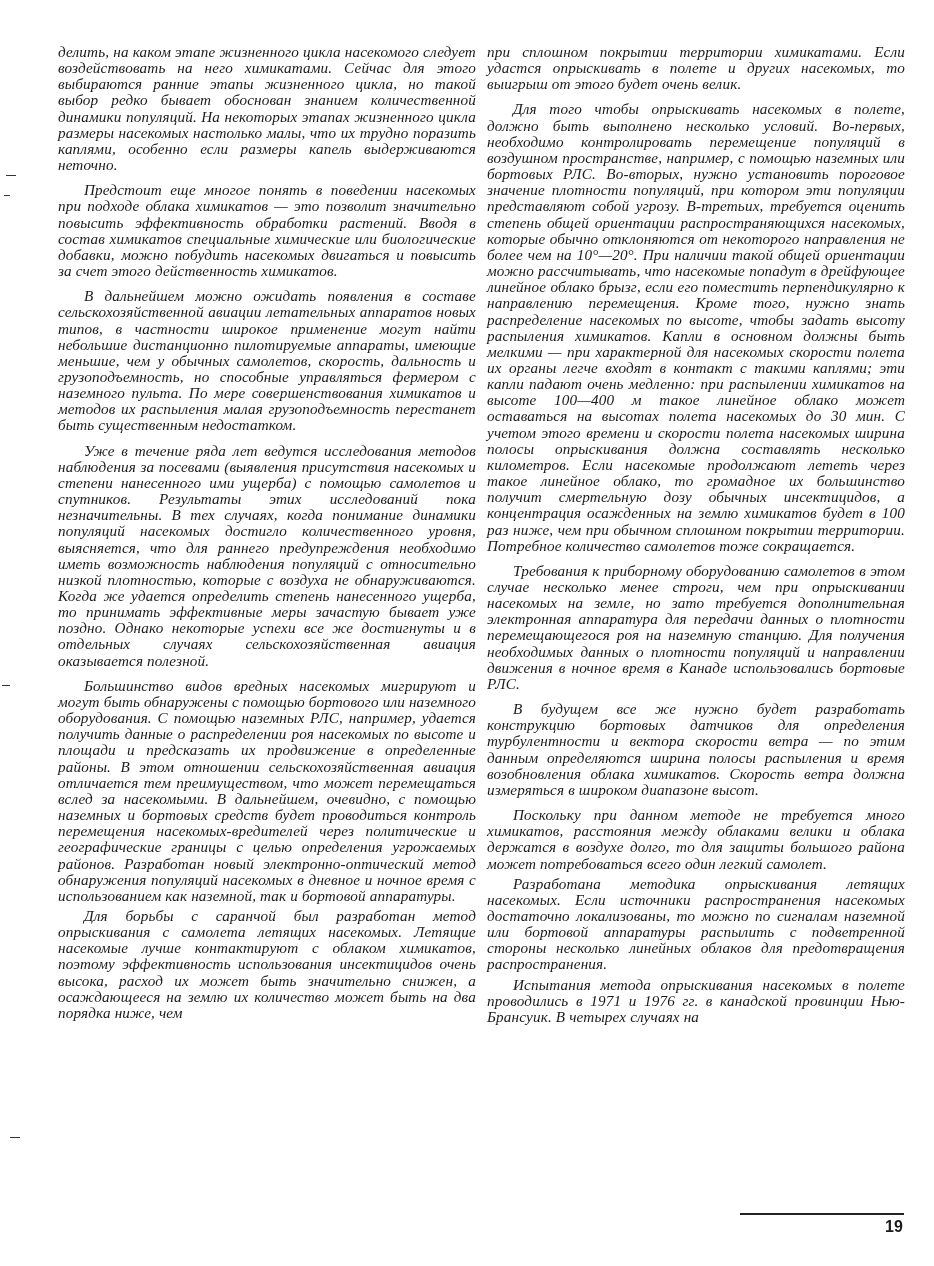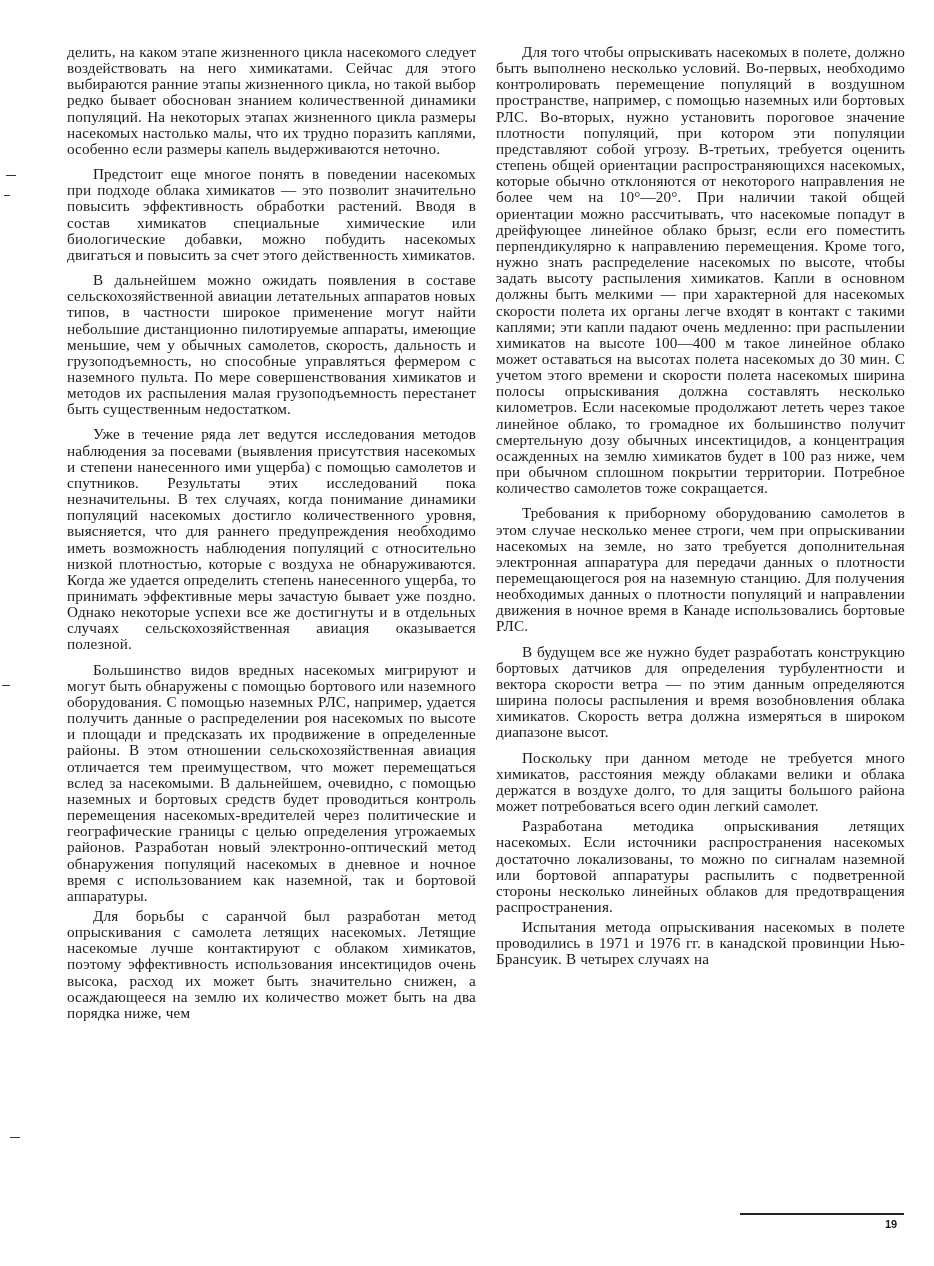--- a/index.html
+++ b/index.html
@@ -7,40 +7,41 @@
     width: 934px; height: 1266px; background: #ffffff; position: relative; overflow: hidden;
     font-family: "Liberation Serif", "DejaVu Serif", serif; color: #1a1a1a;
   }
   .col {
     position: absolute; top: 44px; width: 422px;
     font-size: 15.2px; line-height: 16.15px; text-align: justify;
     letter-spacing: 0.15px;
   }
   .col-left { left: 54px; }
   .col-right { left: 483px; }
-  .col p { margin: 0 0 9px 13px; text-indent: 26px; hyphens: manual; }
+  .col p { margin: 0 0 9px 4px; text-indent: 26px; hyphens: manual; font-style: italic; }
   .col p.cont { text-indent: 0; }
   .col p.tight { margin-bottom: 4px; }
   .footer-rule { position: absolute; left: 740px; top: 1213px; width: 164px; height: 2px; background: #222; }
-  .page-number { position: absolute; left: 885px; top: 1218px; font-weight: bold; font-size: 11px; font-family: "Liberation Sans", sans-serif; }
+  .page-number { position: absolute; left: 885px; top: 1218px; font-weight: bold; font-size: 16px; font-family: "Liberation Sans", sans-serif; }
   .margin-mark { position: absolute; width: 10px; height: 1px; background: #333; }
 </style>
 </head>
 <body>
 
 <div class="col col-left">
   <p class="cont">делить, на каком этапе жизненного цикла насекомого следует воздействовать на него химикатами. Сейчас для этого выбираются ранние этапы жизненного цикла, но такой выбор редко бывает обоснован знанием количественной динамики популяций. На некоторых этапах жизненного цикла размеры насекомых настолько малы, что их трудно поразить каплями, особенно если размеры капель выдерживаются неточно.</p>
   <p>Предстоит еще многое понять в поведении насекомых при подходе облака химикатов — это позволит значительно повысить эффективность обработки растений. Вводя в состав химикатов специальные химические или биологические добавки, можно побудить насекомых двигаться и повысить за счет этого действенность химикатов.</p>
   <p>В дальнейшем можно ожидать появления в составе сельскохозяйственной авиации летательных аппаратов новых типов, в частности широкое применение могут найти небольшие дистанционно пилотируемые аппараты, имеющие меньшие, чем у обычных самолетов, скорость, дальность и грузоподъемность, но способные управляться фермером с наземного пульта. По мере совершенствования химикатов и методов их распыления малая грузоподъемность перестанет быть существенным недостатком.</p>
   <p>Уже в течение ряда лет ведутся исследования методов наблюдения за посевами (выявления присутствия насекомых и степени нанесенного ими ущерба) с помощью самолетов и спутников. Результаты этих исследований пока незначительны. В тех случаях, когда понимание динамики популяций насекомых достигло количественного уровня, выясняется, что для раннего предупреждения необходимо иметь возможность наблюдения популяций с относительно низкой плотностью, которые с воздуха не обнаруживаются. Когда же удается определить степень нанесенного ущерба, то принимать эффективные меры зачастую бывает уже поздно. Однако некоторые успехи все же достигнуты и в отдельных случаях сельскохозяйственная авиация оказывается полезной.</p>
   <p class="tight">Большинство видов вредных насекомых мигрируют и могут быть обнаружены с помощью бортового или наземного оборудования. С помощью наземных РЛС, например, удается получить данные о распределении роя насекомых по высоте и площади и предсказать их продвижение в определенные районы. В этом отношении сельскохозяйственная авиация отличается тем преимуществом, что может перемещаться вслед за насекомыми. В дальнейшем, очевидно, с помощью наземных и бортовых средств будет проводиться контроль перемещения насекомых-вредителей через политические и географические границы с целью определения угрожаемых районов. Разработан новый электронно-оптический метод обнаружения популяций насекомых в дневное и ночное время с использованием как наземной, так и бортовой аппаратуры.</p>
   <p>Для борьбы с саранчой был разработан метод опрыскивания с самолета летящих насекомых. Летящие насекомые лучше контактируют с облаком химикатов, поэтому эффективность использования инсектицидов очень высока, расход их может быть значительно снижен, а осаждающееся на землю их количество может быть на два порядка ниже, чем</p>
 </div>
 
 <div class="col col-right">
+  <p class="cont">при сплошном покрытии территории химикатами. Если удастся опрыскивать в полете и других насекомых, то выигрыш от этого будет очень велик.</p>
   <p>Для того чтобы опрыскивать насекомых в полете, должно быть выполнено несколько условий. Во-первых, необходимо контролировать перемещение популяций в воздушном пространстве, например, с помощью наземных или бортовых РЛС. Во-вторых, нужно установить пороговое значение плотности популяций, при котором эти популяции представляют собой угрозу. В-третьих, требуется оценить степень общей ориентации распространяющихся насекомых, которые обычно отклоняются от некоторого направления не более чем на 10°—20°. При наличии такой общей ориентации можно рассчитывать, что насекомые попадут в дрейфующее линейное облако брызг, если его поместить перпендикулярно к направлению перемещения. Кроме того, нужно знать распределение насекомых по высоте, чтобы задать высоту распыления химикатов. Капли в основном должны быть мелкими — при характерной для насекомых скорости полета их органы легче входят в контакт с такими каплями; эти капли падают очень медленно: при распылении химикатов на высоте 100—400 м такое линейное облако может оставаться на высотах полета насекомых до 30 мин. С учетом этого времени и скорости полета насекомых ширина полосы опрыскивания должна составлять несколько километров. Если насекомые продолжают лететь через такое линейное облако, то громадное их большинство получит смертельную дозу обычных инсектицидов, а концентрация осажденных на землю химикатов будет в 100 раз ниже, чем при обычном сплошном покрытии территории. Потребное количество самолетов тоже сокращается.</p>
   <p>Требования к приборному оборудованию самолетов в этом случае несколько менее строги, чем при опрыскивании насекомых на земле, но зато требуется дополнительная электронная аппаратура для передачи данных о плотности перемещающегося роя на наземную станцию. Для получения необходимых данных о плотности популяций и направлении движения в ночное время в Канаде использовались бортовые РЛС.</p>
   <p>В будущем все же нужно будет разработать конструкцию бортовых датчиков для определения турбулентности и вектора скорости ветра — по этим данным определяются ширина полосы распыления и время возобновления облака химикатов. Скорость ветра должна измеряться в широком диапазоне высот.</p>
   <p class="tight">Поскольку при данном методе не требуется много химикатов, расстояния между облаками велики и облака держатся в воздухе долго, то для защиты большого района может потребоваться всего один легкий самолет.</p>
   <p class="tight">Разработана методика опрыскивания летящих насекомых. Если источники распространения насекомых достаточно локализованы, то можно по сигналам наземной или бортовой аппаратуры распылить с подветренной стороны несколько линейных облаков для предотвращения распространения.</p>
   <p>Испытания метода опрыскивания насекомых в полете проводились в 1971 и 1976 гг. в канадской провинции Нью-Брансуик. В четырех случаях на</p>
 </div>
 
 <div class="margin-mark" style="left:6px; top:175px;"></div>
 <div class="margin-mark" style="left:4px; top:195px; width:6px;"></div>

